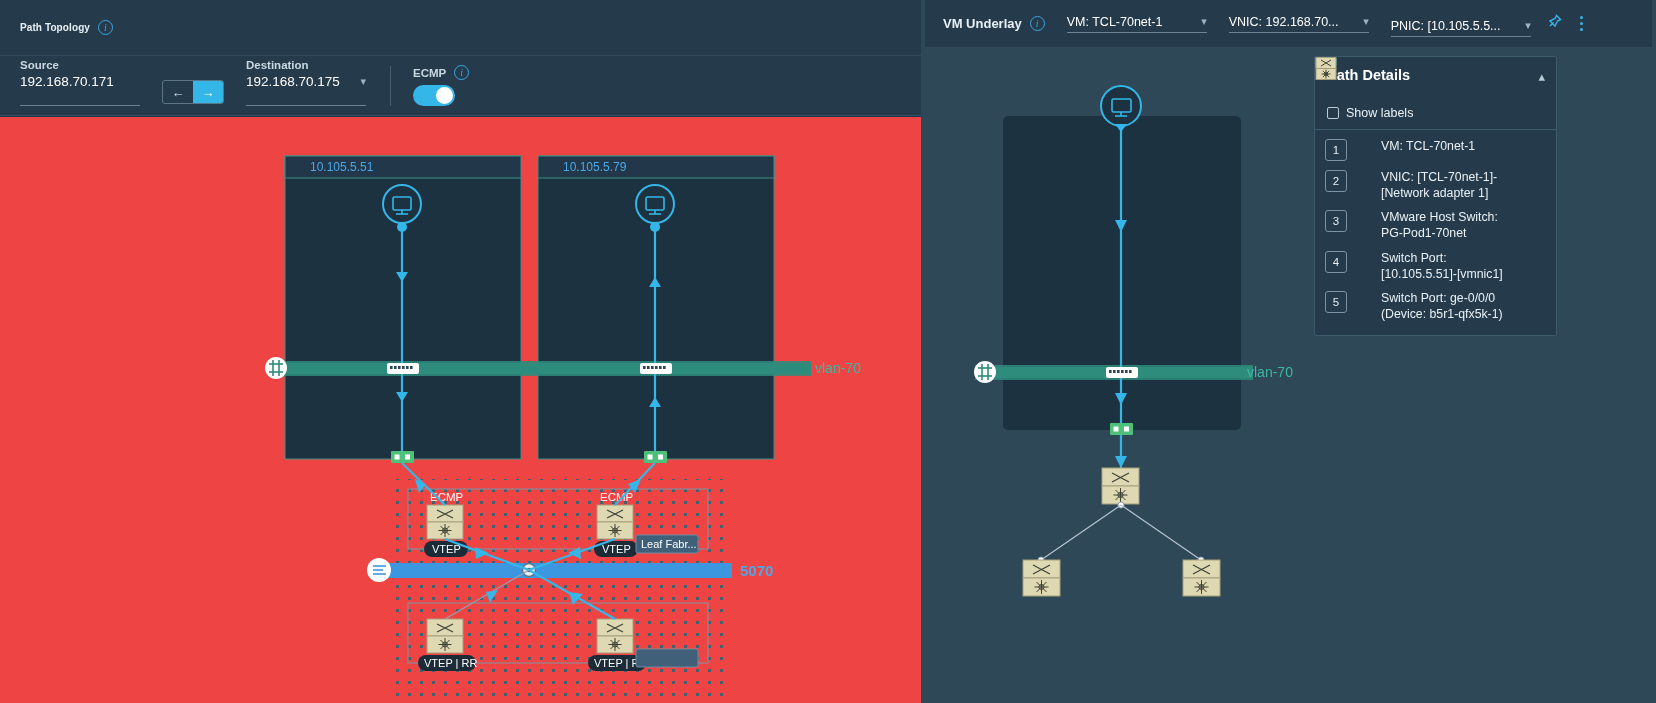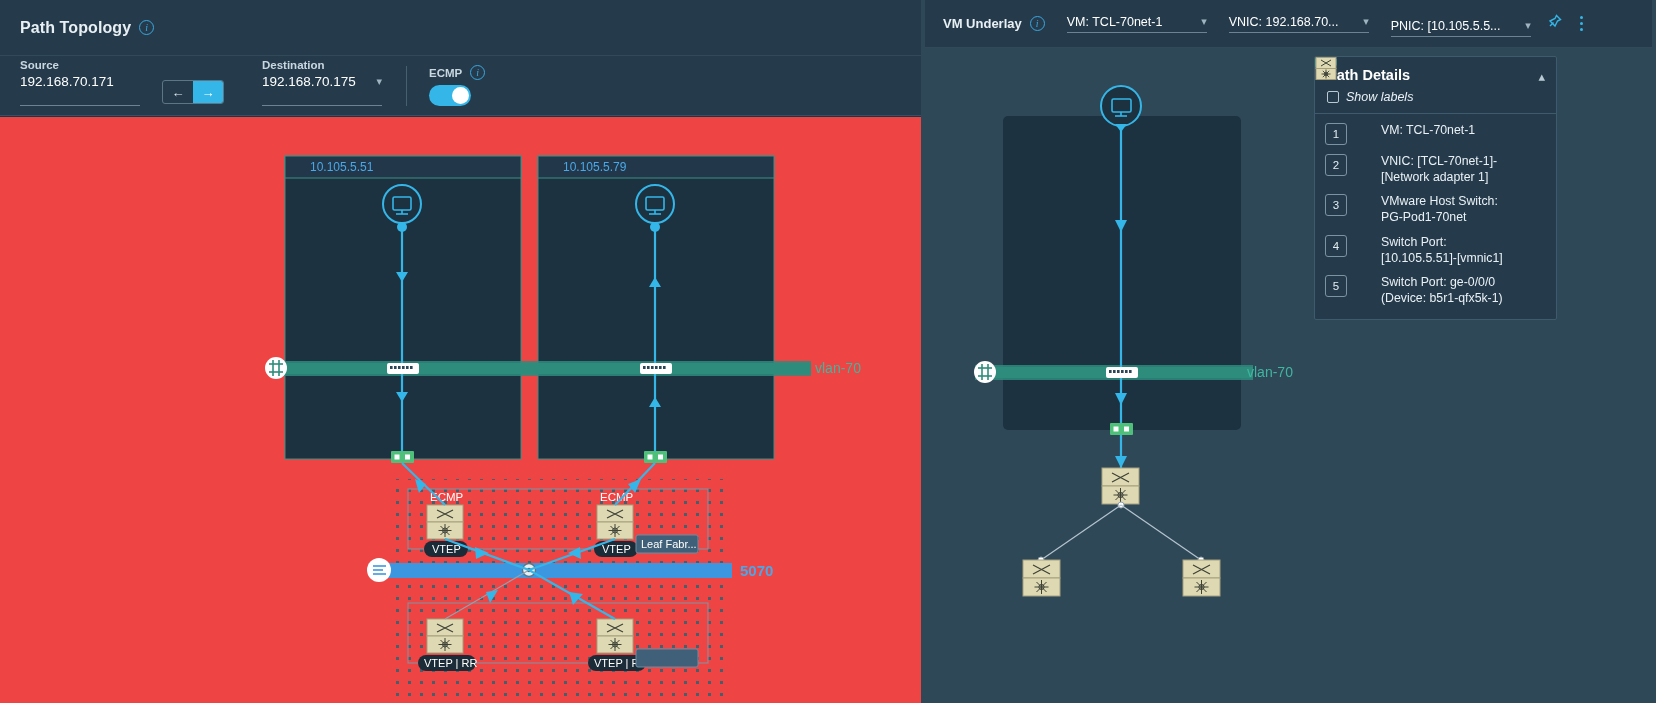--- a/index.html
+++ b/index.html
@@ -20,21 +20,21 @@
     background:#1f3444;
     border-right:4px solid #2f4858;
   }
   .panel-header{
     height:56px;
     display:flex; align-items:center;
     padding:0 20px;
     border-bottom:1px solid #32495a;
     background:#253b4c;
   }
-  .panel-title{ font-size:16px; font-weight:bold; color:#e9f0f4; letter-spacing:.1px;}
+  .panel-title{ font-size:10px; font-weight:bold; color:#e9f0f4; letter-spacing:.1px;}
   .info-icon{
     display:inline-flex; align-items:center; justify-content:center;
     width:15px; height:15px; border-radius:50%;
     border:1.3px solid #3aa8e0; color:#3aa8e0;
     font-size:10px; font-style:italic; font-family:"Liberation Serif",serif;
     margin-left:8px; line-height:1; flex:none;
   }
   .toolbar{
     height:60px;
     display:flex; align-items:flex-end;
@@ -46,21 +46,21 @@
   .field{ display:flex; flex-direction:column; }
   .field-label{ font-size:11.5px; color:#c9d7df; font-weight:bold; margin-bottom:3px;}
   .field-value-wrap{
     display:flex; align-items:center; justify-content:space-between;
     border-bottom:1px solid #6d8393;
     min-width:115px; padding-bottom:16px;
   }
   .field-value{ font-size:13.5px; color:#ffffff; white-space:nowrap;}
   .chev{ color:#9fb3c0; font-size:11px; margin-left:9px; }
   .src{ width:120px; }
-  .dst{ width:120px;margin-left:16px; }
+  .dst{ width:120px; }
   .dir-toggle{
     display:flex; margin:0 18px 2px 18px;
     border:1px solid #5c7686; border-radius:3px; overflow:hidden;
     height:24px;
   }
   .dir-btn{
     width:30px; height:100%;
     display:flex; align-items:center; justify-content:center;
     font-size:13px; color:#dfeaf1; background:transparent; cursor:pointer;
   }
@@ -127,21 +127,21 @@
   .details-head{
     padding:10px 12px 9px 12px;
     border-bottom:1px solid #3e5a6d;
     position:relative;
   }
   .details-title{ font-size:14.5px; font-weight:bold; color:#ffffff; }
   .collapse-caret{
     position:absolute; right:11px; top:12px;
     color:#b9cad5; font-size:13px; cursor:pointer;
   }
-  .show-labels{ display:flex; align-items:center; margin-top:7px; cursor:pointer;font-style:italic;}
+  .show-labels{ display:flex; align-items:center; margin-top:23px; cursor:pointer;}
   .cbx{
     width:12px;height:12px;border:1.4px solid #b9cad5;border-radius:2px;
     margin-right:7px; flex:none;
   }
   .show-labels .lbl{ font-size:12.5px; color:#eaf1f5;}
   .details-body{ padding:9px 10px 10px 10px; }
   .step{ display:flex; align-items:flex-start; margin-bottom:9px; }
   .step:last-child{ margin-bottom:2px; }
   .step-num{
     width:22px;height:22px;flex:none;

